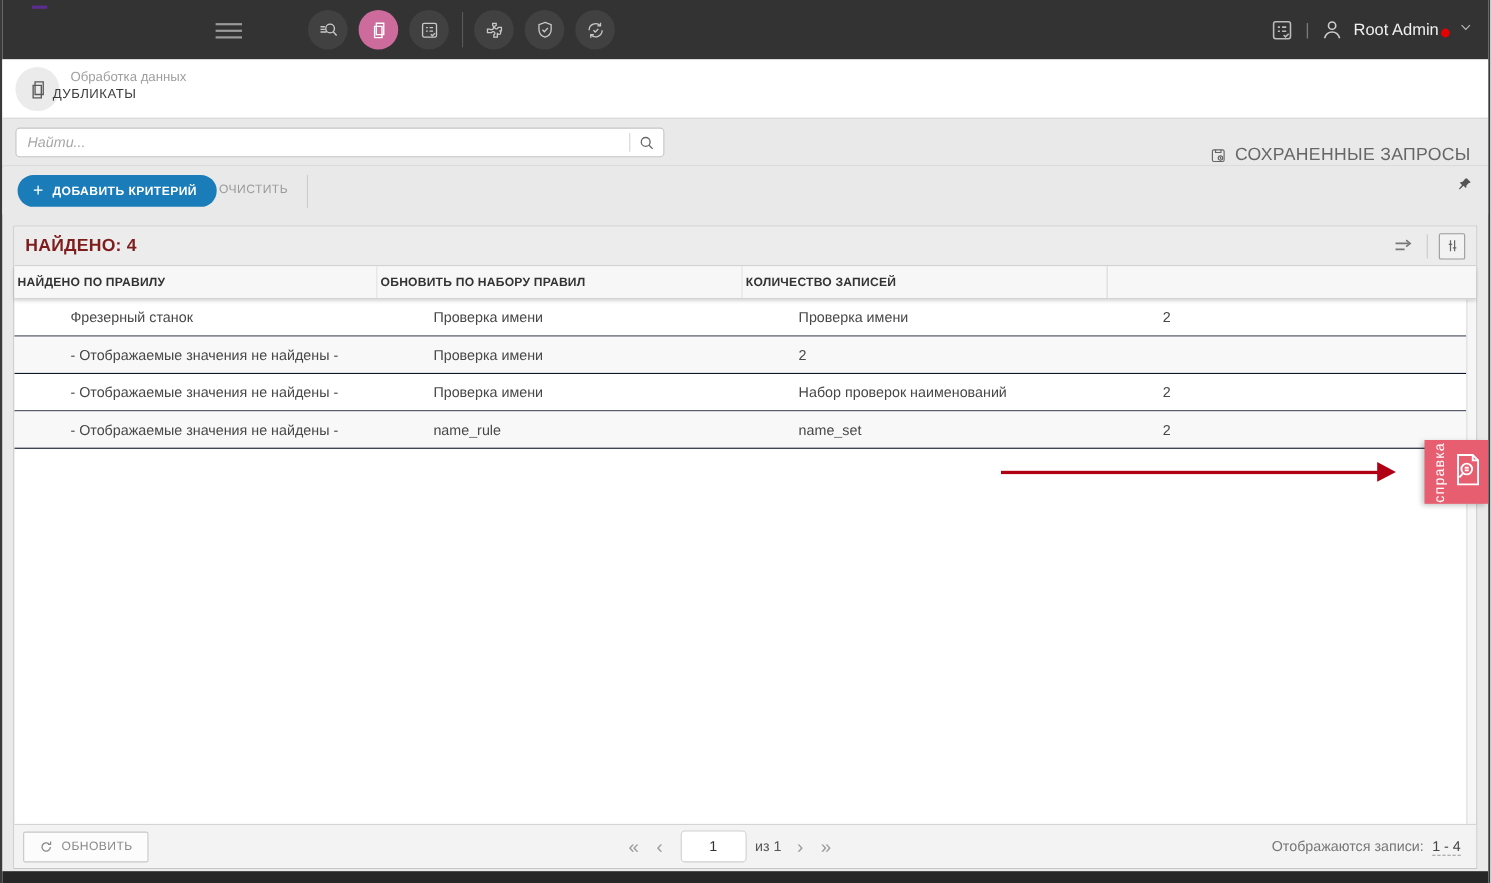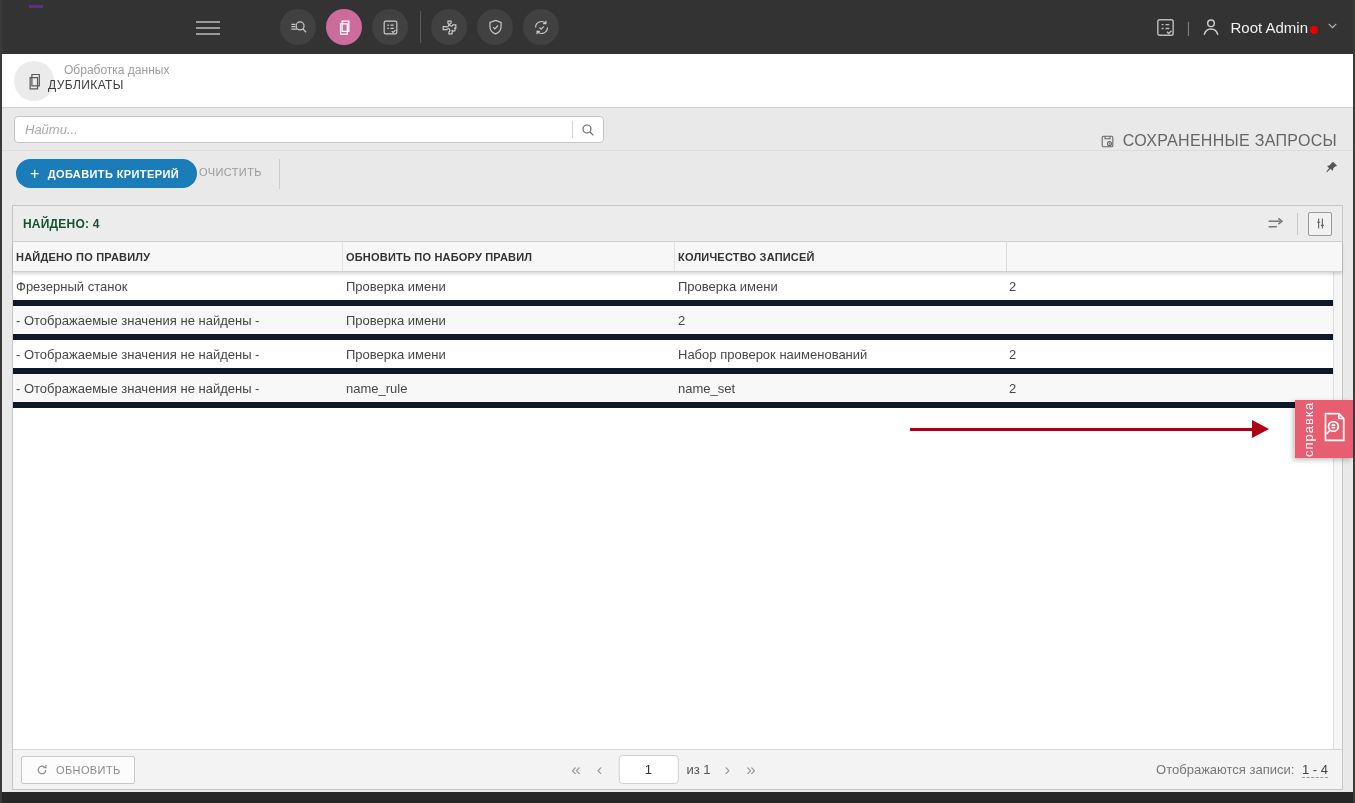--- a/index.html
+++ b/index.html
@@ -69,21 +69,21 @@
 
   
   .grid-panel {
     position:absolute; left:10px; right:10px; top:205px; bottom:13px;
     background:#ffffff; border:1px solid #c6c6c6; display:flex; flex-direction:column;
   }
   .panel-header {
     height:36px; background:#ececec; border-bottom:1px solid #d2d2d2;
     display:flex; align-items:center; padding:0 10px; flex:0 0 auto;
   }
-  .found-label { font-size:12px; font-weight:700; color:#14532d; letter-spacing:0.2px; }
+  .found-label { font-size:16px; font-weight:700; color:#7f1d1d; letter-spacing:0.2px; }
   .panel-header-icons { margin-left:auto; display:flex; align-items:center; }
   .ph-divider { width:1px; height:22px; background:#c9c9c9; margin:0 10px; }
   .sliders-box { width:24px; height:24px; border:1px solid #999999; border-radius:2px; background:#f2f2f2; display:flex; align-items:center; justify-content:center; cursor:pointer; }
   .icon-btn { cursor:pointer; display:flex; align-items:center; }
 
   .col-header {
     height:30px; display:grid; grid-template-columns:330px 332px 331px auto 9px;
     background:#f7f7f7; border-bottom:1px solid #cfcfcf;
     box-shadow:0 2px 3px rgba(0,0,0,0.16); position:relative; z-index:2; flex:0 0 auto;
   }
@@ -93,21 +93,21 @@
     border-right:1px solid #e3e3e3; overflow:hidden; white-space:nowrap;
   }
   .col-header .hcell.last { border-right:none; }
   .col-header .hstrip { border-left:1px solid #d9d9d9; }
   .q-icon { margin-left:5px; }
 
   .grid-body { flex:1 1 auto; position:relative; overflow:hidden; }
   .scroll-strip { position:absolute; right:0; top:0; bottom:0; width:9px; background:#f6f6f6; border-left:1px solid #dddddd; cursor:pointer; }
   .grid-row {
     width:calc(100% - 9px); height:34px; display:grid; grid-template-columns:330px 332px 331px auto;
-    border-bottom:6px solid #0f172a; align-items:center; cursor:pointer;
+    border-bottom:1px solid #0f172a; align-items:center; cursor:pointer;padding-left:48px;
   }
   .grid-row:nth-child(even) { background:#f8f8f8; }
   .grid-row .cell { padding-left:3px; font-size:13px; color:#474747; overflow:hidden; white-space:nowrap; }
 
   .panel-footer {
     height:40px; background:#f3f3f3; border-top:1px solid #d4d4d4;
     display:flex; align-items:center; position:relative; flex:0 0 auto;
   }
   .btn-refresh {
     margin-left:8px; height:28px; padding:0 13px; background:#fcfcfc;

